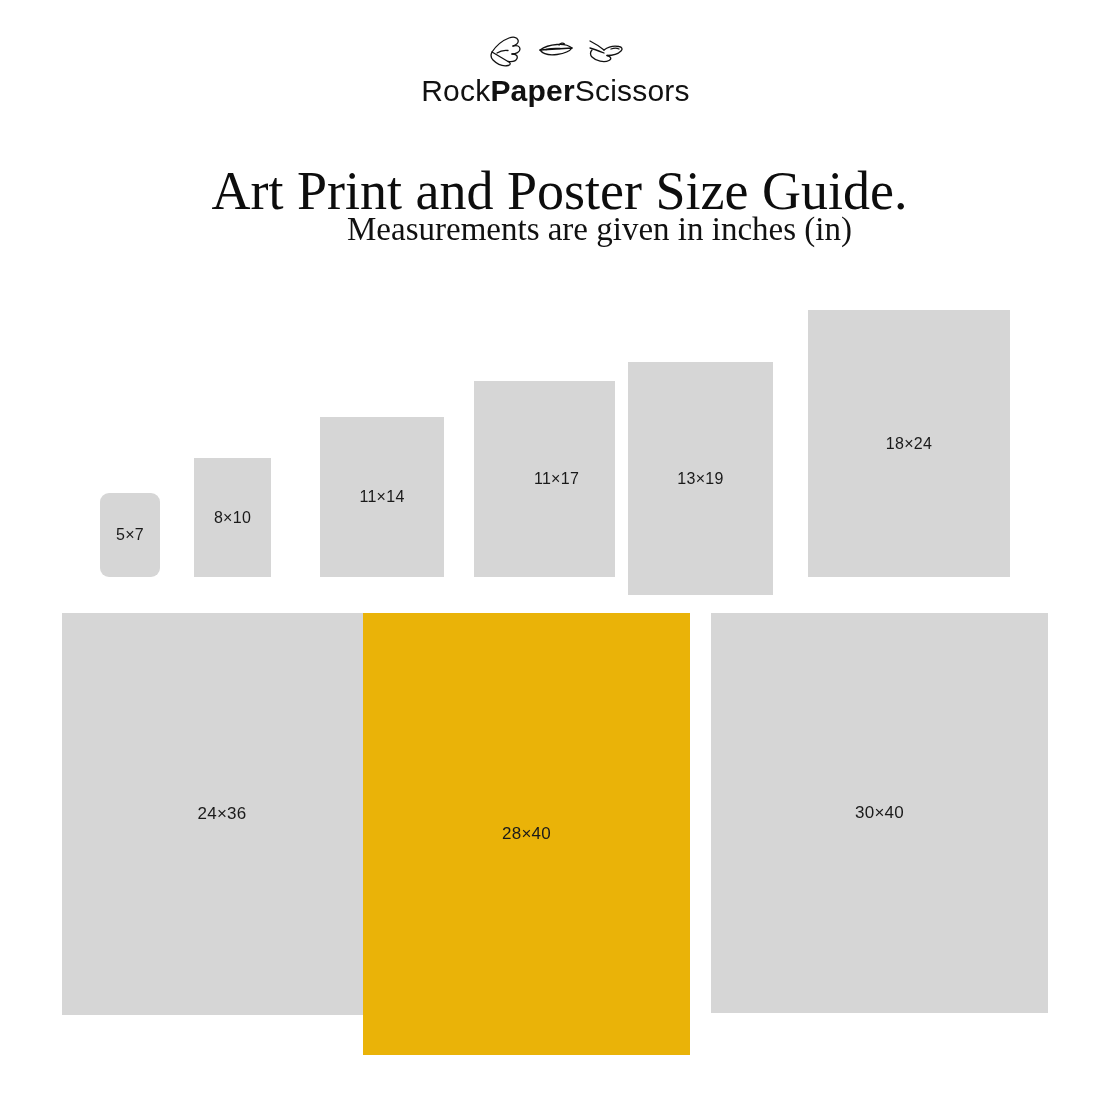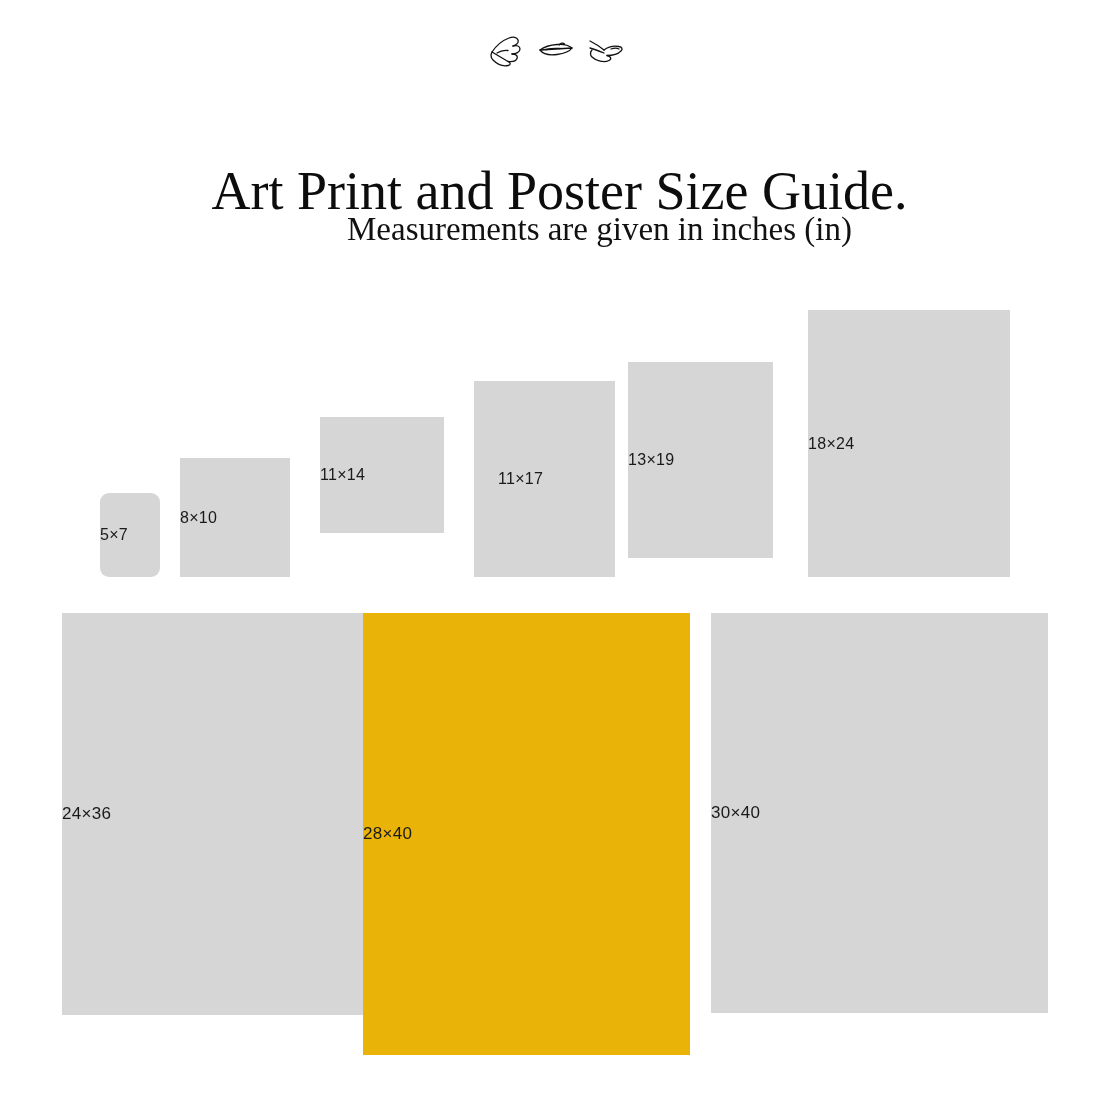--- a/index.html
+++ b/index.html
@@ -68,21 +68,21 @@
     color: #111111;
     padding-left: 44px;
   }
 
   
   .swatch {
     position: absolute;
     background: #d6d6d6;
     display: flex;
     align-items: center;
-    justify-content: flex-start;
+    justify-content: center;
   }
   .swatch-label {
     font-family: "Liberation Sans", sans-serif;
     font-size: 16px;
     color: #1a1a1a;
     letter-spacing: 0.3px;
     white-space: nowrap;
   }
   .swatch.big .swatch-label { font-size: 17px; }
 </style>
@@ -111,40 +111,43 @@
     <span>
       <svg width="38" height="34" viewBox="0 0 38 34" fill="none" stroke="#111" stroke-width="1.3" stroke-linecap="round" stroke-linejoin="round">
         <path d="M3 8 C7 10, 12 13, 17 17"></path>
         <path d="M3 15 C7 16, 12 18, 17 20"></path>
         <path d="M17 17 C21 14, 27 12.5, 32 13.5 C35 14, 36 16, 34 18 C31 21, 25 22.5, 20 22.5"></path>
         <path d="M20 22.5 C24 23.5, 25 26, 22 27.5 C17 30, 9 28, 5 24 C3 22, 3 19, 5 17"></path>
         <path d="M24 16 C27 15, 30 15, 32 16"></path>
       </svg>
     </span>
   </div>
+  <div id="brand-name">
+    <span class="light">Rock</span><span class="bold">Paper</span><span class="light">Scissors</span>
+  </div>
 </div>
 
 <div id="title">Art Print and Poster Size Guide.</div>
 <div id="subtitle">Measurements are given in inches (in)</div>
 
 <div id="swatches"></div>
 
 <div class="swatch" style="left: 100px; top: 493px; width: 60px; height: 84px; background: rgb(214, 214, 214); border-radius: 9px;">
     <span class="swatch-label">5×7</span>
   </div>
-<div class="swatch" style="left: 180px; top: 458px; width: 110px; height: 119px; background: rgb(214, 214, 214);">
+<div class="swatch" style="left: 194px; top: 458px; width: 77px; height: 119px; background: rgb(214, 214, 214);">
     <span class="swatch-label">8×10</span>
   </div>
-<div class="swatch" style="left: 320px; top: 417px; width: 124px; height: 116px; background: rgb(214, 214, 214);">
+<div class="swatch" style="left: 320px; top: 417px; width: 124px; height: 160px; background: rgb(214, 214, 214);">
     <span class="swatch-label">11×14</span>
   </div>
 <div class="swatch" style="left: 474px; top: 381px; width: 117px; height: 196px; background: rgb(214, 214, 214); padding-left: 24px;">
     <span class="swatch-label">11×17</span>
   </div>
-<div class="swatch" style="left: 628px; top: 362px; width: 145px; height: 196px; background: rgb(214, 214, 214);">
+<div class="swatch" style="left: 628px; top: 362px; width: 145px; height: 233px; background: rgb(214, 214, 214);">
     <span class="swatch-label">13×19</span>
   </div>
 <div class="swatch" style="left: 808px; top: 310px; width: 202px; height: 267px; background: rgb(214, 214, 214);">
     <span class="swatch-label">18×24</span>
   </div>
 <div class="swatch big" style="left: 62px; top: 613px; width: 320px; height: 402px; background: rgb(214, 214, 214);">
     <span class="swatch-label">24×36</span>
   </div>
 <div class="swatch big" style="left: 363px; top: 613px; width: 327px; height: 442px; background: #eab308;">
     <span class="swatch-label">28×40</span>

